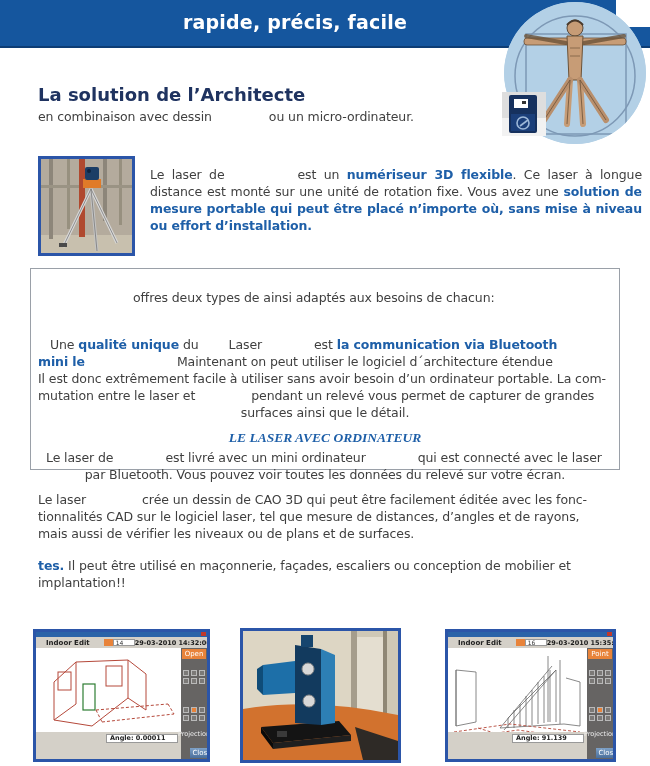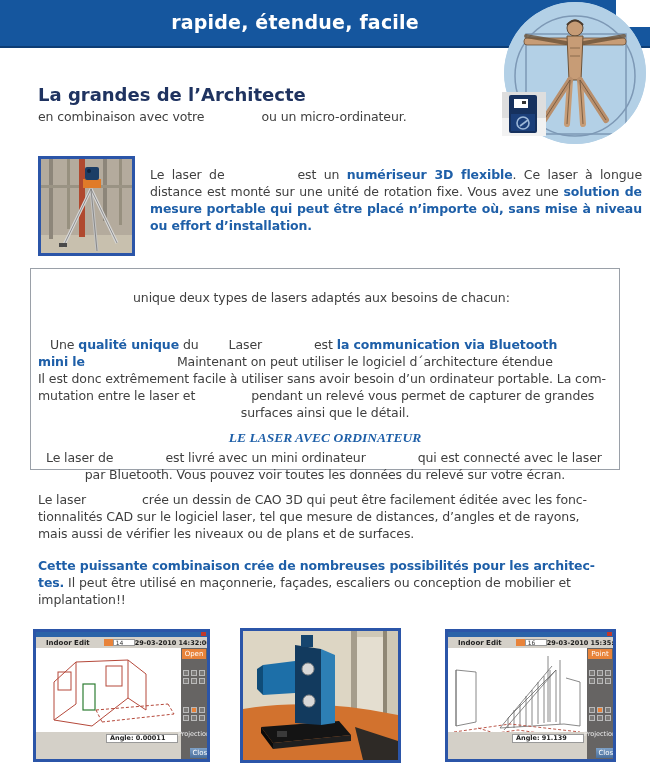--- a/index.html
+++ b/index.html
@@ -70,21 +70,21 @@
   .cad-angle .abox{position:absolute;right:3px;top:2px;width:72px;height:9px;background:#fff;border:1px solid #999;font-size:6.5px;font-weight:bold;color:#222;line-height:7px;padding-left:3px;white-space:nowrap;}
 
   .photo2{position:relative;width:100%;height:100%;background:#ddd6c4;overflow:hidden;}
 </style>
 </head>
 <body>
 
 <div id="page">
 
   <div class="topbar">
-    <div class="t">rapide, étendue, facile</div>
+    <div class="t">rapide, précis, facile</div>
   </div>
   <div class="corner-patch"></div>
 
   <div class="vitruv">
     <svg width="142" height="142" viewBox="0 0 142 142">
       <circle cx="71" cy="71" r="71" fill="#b3d0e6"></circle>
       <circle cx="71" cy="74" r="60" fill="none" stroke="#7d98b5" stroke-width="1.5"></circle>
       <rect x="22" y="32" width="100" height="100" fill="none" stroke="#7d98b5" stroke-width="1.5"></rect>
 
       <rect x="20" y="36" width="102" height="7" rx="3" fill="#c79c76" stroke="#6b5238" stroke-width="0.8"></rect>
@@ -108,23 +108,23 @@
       <rect x="0" y="26" width="44" height="18" fill="#f2f2f2"></rect>
       <rect x="7" y="3" width="28" height="38" rx="2" fill="#16315e"></rect>
       <rect x="12" y="7" width="14" height="9" fill="#fff"></rect>
       <rect x="20" y="9" width="4" height="3" fill="#333"></rect>
       <rect x="9" y="22" width="24" height="17" fill="#1b3f7a"></rect>
       <circle cx="21" cy="31" r="6" fill="none" stroke="#9db8d8" stroke-width="1.6"></circle>
       <path d="M18 34 L26 28" stroke="#9db8d8" stroke-width="1.6"></path>
     </svg>
   </div>
 
-  <div class="h1">La grandes de l’Architecte</div>
+  <div class="h1">La solution de l’Architecte</div>
   <div class="intro txt">
-    <div class="line"><span>en combinaison avec votre</span><span class="gap" style="width: 57px;"></span><span>ou un micro-ordinateur.</span></div>
+    <div class="line"><span>en combinaison avec dessin</span><span class="gap" style="width: 57px;"></span><span>ou un micro-ordinateur.</span></div>
   </div>
 
   <div class="tripod-photo">
     <svg width="91" height="94" viewBox="0 0 91 94">
       <rect width="91" height="94" fill="#b4ab9d"></rect>
       <rect x="0" y="76" width="91" height="18" fill="#c8c0ae"></rect>
       <rect x="8" y="0" width="4" height="80" fill="#8d867a"></rect>
       <rect x="26" y="0" width="3" height="70" fill="#97907f"></rect>
       <rect x="62" y="0" width="4" height="62" fill="#8d867a"></rect>
       <rect x="78" y="0" width="3" height="66" fill="#97907f"></rect>
@@ -138,21 +138,21 @@
       <rect x="42" y="20" width="18" height="9" fill="#e07b28"></rect>
       <rect x="44" y="8" width="14" height="13" rx="2" fill="#1c3e66"></rect>
       <circle cx="48" cy="12" r="2" fill="#0e2440"></circle>
       <rect x="18" y="84" width="8" height="4" fill="#4a4a4a"></rect>
     </svg>
   </div>
 
   <div class="sec1-text txt"><span>Le laser de </span><span class="gap" style="width: 58px;"></span><span> est un </span><span class="bb">numériseur 3D flexible</span><span>. Ce laser à longue distance est monté sur une unité de rotation fixe. Vous avez une </span><span class="bb">solution de mesure portable qui peut être placé n’importe où, sans mise à niveau ou effort d’installation.</span></div>
 
   <div class="infobox">
-    <div class="line txt"><span class="gap" style="width: 95px;"></span><span>unique deux types de lasers adaptés aux besoins de chacun:</span></div>
+    <div class="line txt"><span class="gap" style="width: 95px;"></span><span>offres deux types de ainsi adaptés aux besoins de chacun:</span></div>
     <div class="blockgap"></div>
     <div>
       <div class="line txt"><span class="gap" style="width: 12px;"></span><span>Une </span><span class="bb">qualité unique</span><span> du</span><span class="gap" style="width: 30px;"></span><span>Laser</span><span class="gap" style="width: 52px;"></span><span>est </span><span class="bb">la communication via Bluetooth</span></div>
       <div class="line txt"><span class="bb">mini le</span><span class="gap" style="width: 92px;"></span><span>Maintenant on peut utiliser le logiciel d´architecture étendue</span></div>
       <div class="line txt"><span>Il est donc extrêmement facile à utiliser sans avoir besoin d’un ordinateur portable. La com-</span></div>
       <div class="line txt"><span>mutation entre le laser et</span><span class="gap" style="width: 56px;"></span><span>pendant un relevé vous permet de capturer de grandes</span></div>
       <div class="line txt center"><span>surfaces ainsi que le détail.</span></div>
     </div>
     <div class="boxhead center">LE LASER AVEC ORDINATEUR</div>
     <div>
@@ -161,21 +161,20 @@
     </div>
   </div>
 
   <div class="para3 txt">
     <div class="line"><span>Le laser</span><span class="gap" style="width: 56px;"></span><span>crée un dessin de CAO 3D qui peut être facilement éditée avec les fonc-</span></div>
     <div class="line"><span>tionnalités CAD sur le logiciel laser, tel  que mesure de distances, d’angles et de rayons,</span></div>
     <div class="line"><span>mais aussi de vérifier les niveaux ou de plans et de surfaces.</span></div>
   </div>
 
   <div class="para4 txt">
-    <div class="line"><span class="bb">Cette puissante combinaison crée de nombreuses possibilités pour les architec-</span></div>
     <div class="line"><span class="bb">tes.</span><span> Il peut être utilisé en maçonnerie, façades, escaliers ou conception de mobilier et</span></div>
     <div class="line"><span>implantation!!</span></div>
   </div>
 
   <div id="shot1" class="shot">
     <div class="cadwin">
       <div class="cad-title">
           <div class="x"></div>
         </div>
       <div class="cad-tools">

